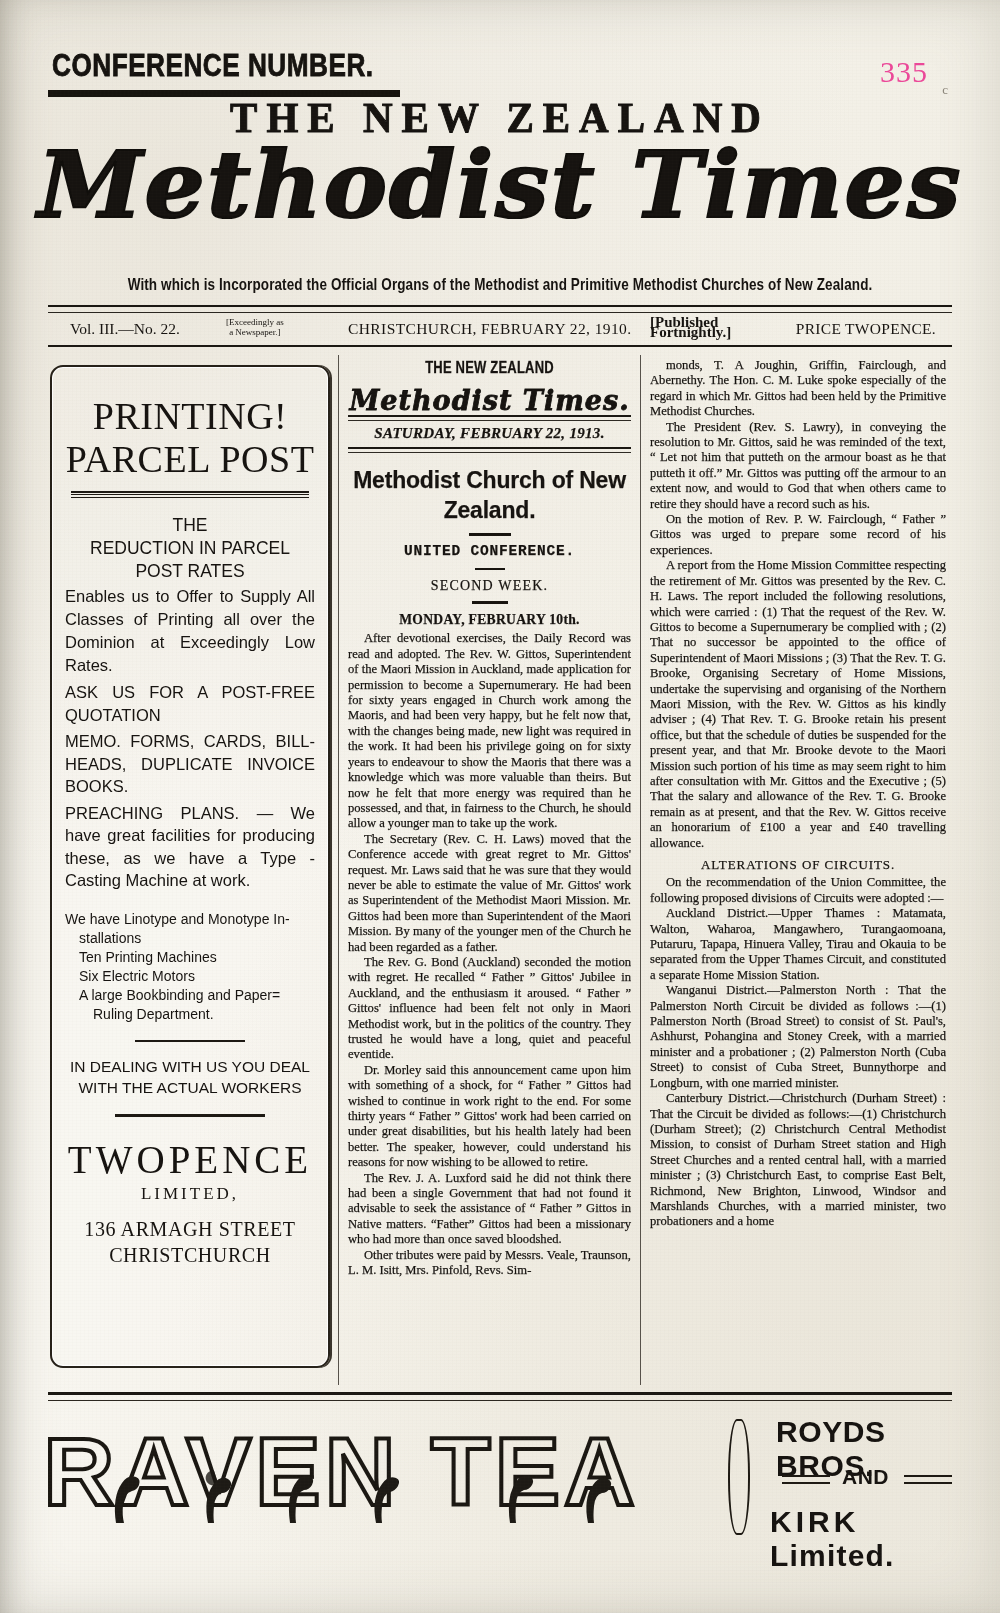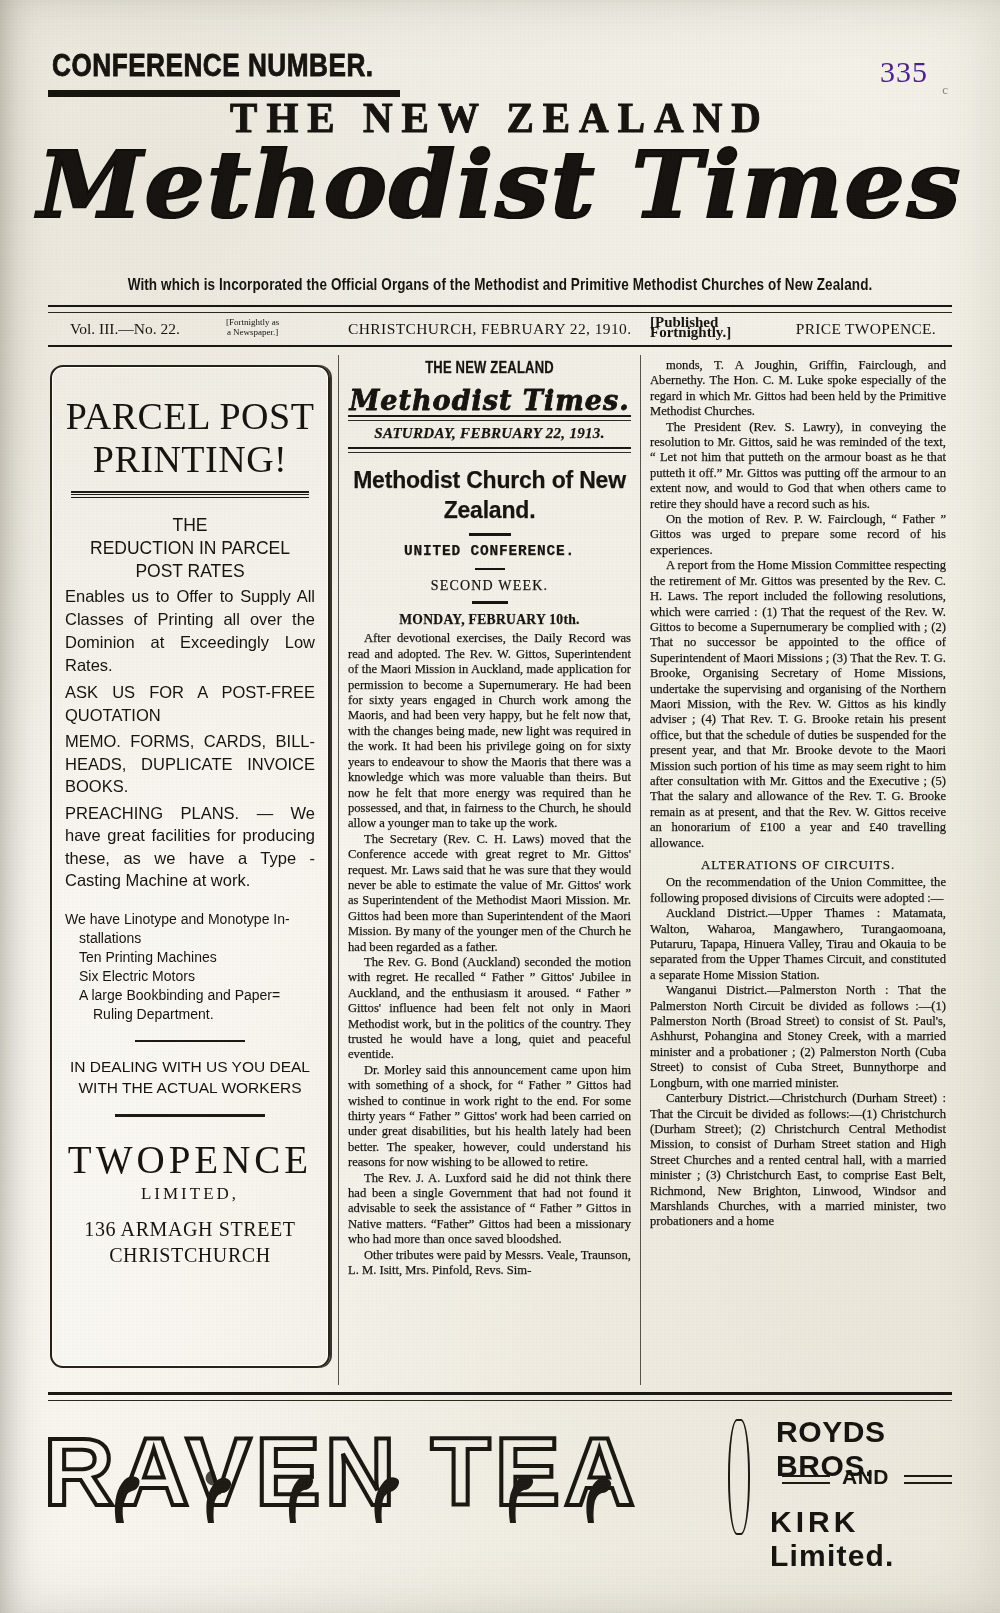--- a/index.html
+++ b/index.html
@@ -63,21 +63,21 @@
   .conf-rule {
     position: absolute;
     left: 48px; top: 90px;
     width: 352px; height: 7px;
     background: #17140f;
   }
   .folio {
     position: absolute;
     right: 72px; top: 55px;
     font-size: 30px;
-    color: #4c1d95;
+    color: #ec4899;
     letter-spacing: 1px;
     font-family: "Liberation Serif", serif;
   }
   .folio-tick {
     position: absolute;
     right: 52px; top: 82px;
     font-size: 13px;
     color: #8b857a;
   }
 
@@ -442,41 +442,41 @@
 
   <div class="nz-line">THE NEW ZEALAND</div>
   <div class="masthead-title">Methodist Times</div>
   <div class="incorporated">With which is Incorporated the Official Organs of the Methodist and Primitive Methodist Churches of New Zealand.</div>
 
   <div class="head-rule-dbl"></div>
 
   <div class="imprint">
     <div class="imp-vol">Vol. III.—No. 22.</div>
     <div class="imp-reg">
-      <div>[Fortnightly as</div>
+      <div>[Exceedingly as</div>
       <div>a Newspaper.]</div>
     </div>
     <div class="imp-city">CHRISTCHURCH, FEBRUARY 22, 1910.</div>
     <div class="imp-freq">
       <div>[Published</div>
       <div>Fortnightly.]</div>
     </div>
     <div class="imp-price">PRICE TWOPENCE.</div>
   </div>
 
   <div class="head-rule-bottom"></div>
 
   <div class="col-rule r1"></div>
   <div class="col-rule r2"></div>
 
   <div class="ad-box">
     <div class="ad-inner">
       <div class="ad-h1">
+        <div>PRINTING!</div>
         <div>PARCEL POST</div>
-        <div>PRINTING!</div>
       </div>
 
       <div class="ad-rules"></div>
 
       <div class="ad-blk">
         <div>THE</div>
         <div>REDUCTION IN PARCEL</div>
         <div>POST RATES</div>
       </div>
 

